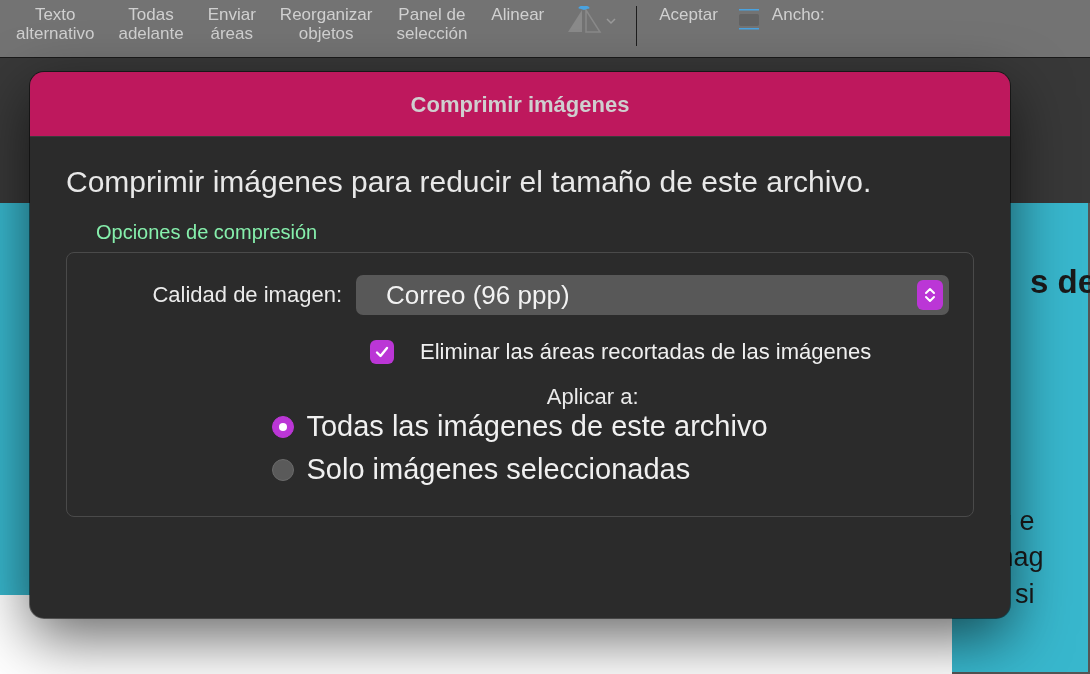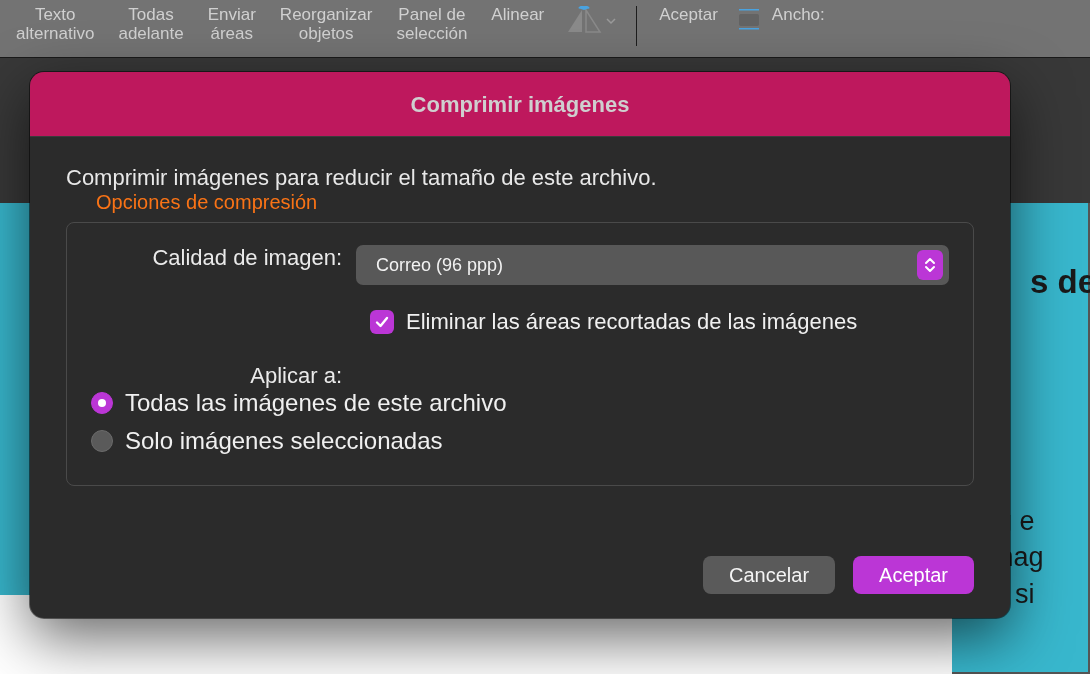--- a/index.html
+++ b/index.html
@@ -136,59 +136,60 @@
       border-bottom: 1px solid #3b3b3b;
       background: #be185d;
       border-radius: 14px 14px 0 0;
     }
     .modal-body {
       flex: 1;
       padding: 28px 36px 20px;
       overflow: hidden;
     }
     .modal-description {
-      font-size: 22px;
+      font-size: 30px;
       color: #e8e8e8;
+      margin-bottom: 22px;
     }
     .group-label {
       font-size: 20px;
-      color: #f97316;
+      color: #86efac;
       margin: 0 0 8px 30px;
     }
     .groupbox {
       border: 1px solid #4a4a4a;
       border-radius: 8px;
       padding: 22px 24px 30px;
       margin-bottom: 24px;
     }
     .field-row {
       display: flex;
-      align-items: flex-start;
+      align-items: center;
       margin-bottom: 24px;
     }
     .field-label {
       width: 265px;
       text-align: right;
       font-size: 22px;
       color: #eaeaea;
       padding-right: 14px;
     }
     .field-control {
       flex: 1;
     }
 
     
     .select {
       background: #585858;
       border-radius: 7px;
       height: 40px;
       display: flex;
       align-items: center;
-      padding: 0 44px 0 20px;
-      font-size: 18px;
+      padding: 0 44px 0 30px;
+      font-size: 26px;
       color: #f2f2f2;
       position: relative;
       cursor: default;
     }
     .select-stepper {
       position: absolute;
       right: 6px;
       top: 5px;
       width: 26px;
       height: 30px;
@@ -199,21 +200,22 @@
       align-items: center;
       justify-content: center;
     }
     .select-stepper svg { display: block; }
 
     
     .checkbox-row {
       display: flex;
       align-items: center;
       margin-left: 279px;
-      margin-bottom: 28px;
+      margin-bottom: 19px;
+      gap: 14px;
     }
     .checkbox {
       width: 24px;
       height: 24px;
       border-radius: 6px;
       background: #bb36d6;
       display: flex;
       align-items: center;
       justify-content: center;
       margin-right: 12px;
@@ -250,21 +252,21 @@
     .radio.selected::after {
       content: "";
       position: absolute;
       top: 50%; left: 50%;
       width: 8px; height: 8px;
       background: #fff;
       border-radius: 50%;
       transform: translate(-50%, -50%);
     }
     .radio-label {
-      font-size: 24px;
+      font-size: 29px;
       color: #f0f0f0;
     }
 
     
     .modal-buttons {
       display: flex;
       justify-content: flex-end;
       gap: 18px;
       padding: 0 36px 24px;
     }
@@ -415,17 +417,13 @@
               <div class="radio"></div>
               <div class="radio-label">Solo imágenes seleccionadas</div>
             </div>
           </div>
         </div>
       </div>
 
     </div>
   </div>
 
-  <div class="modal-buttons">
-    <button class="btn btn-secondary">Cancelar</button>
-    <button class="btn btn-primary">Aceptar</button>
-  </div>
 </div>
 
 </body></html>

